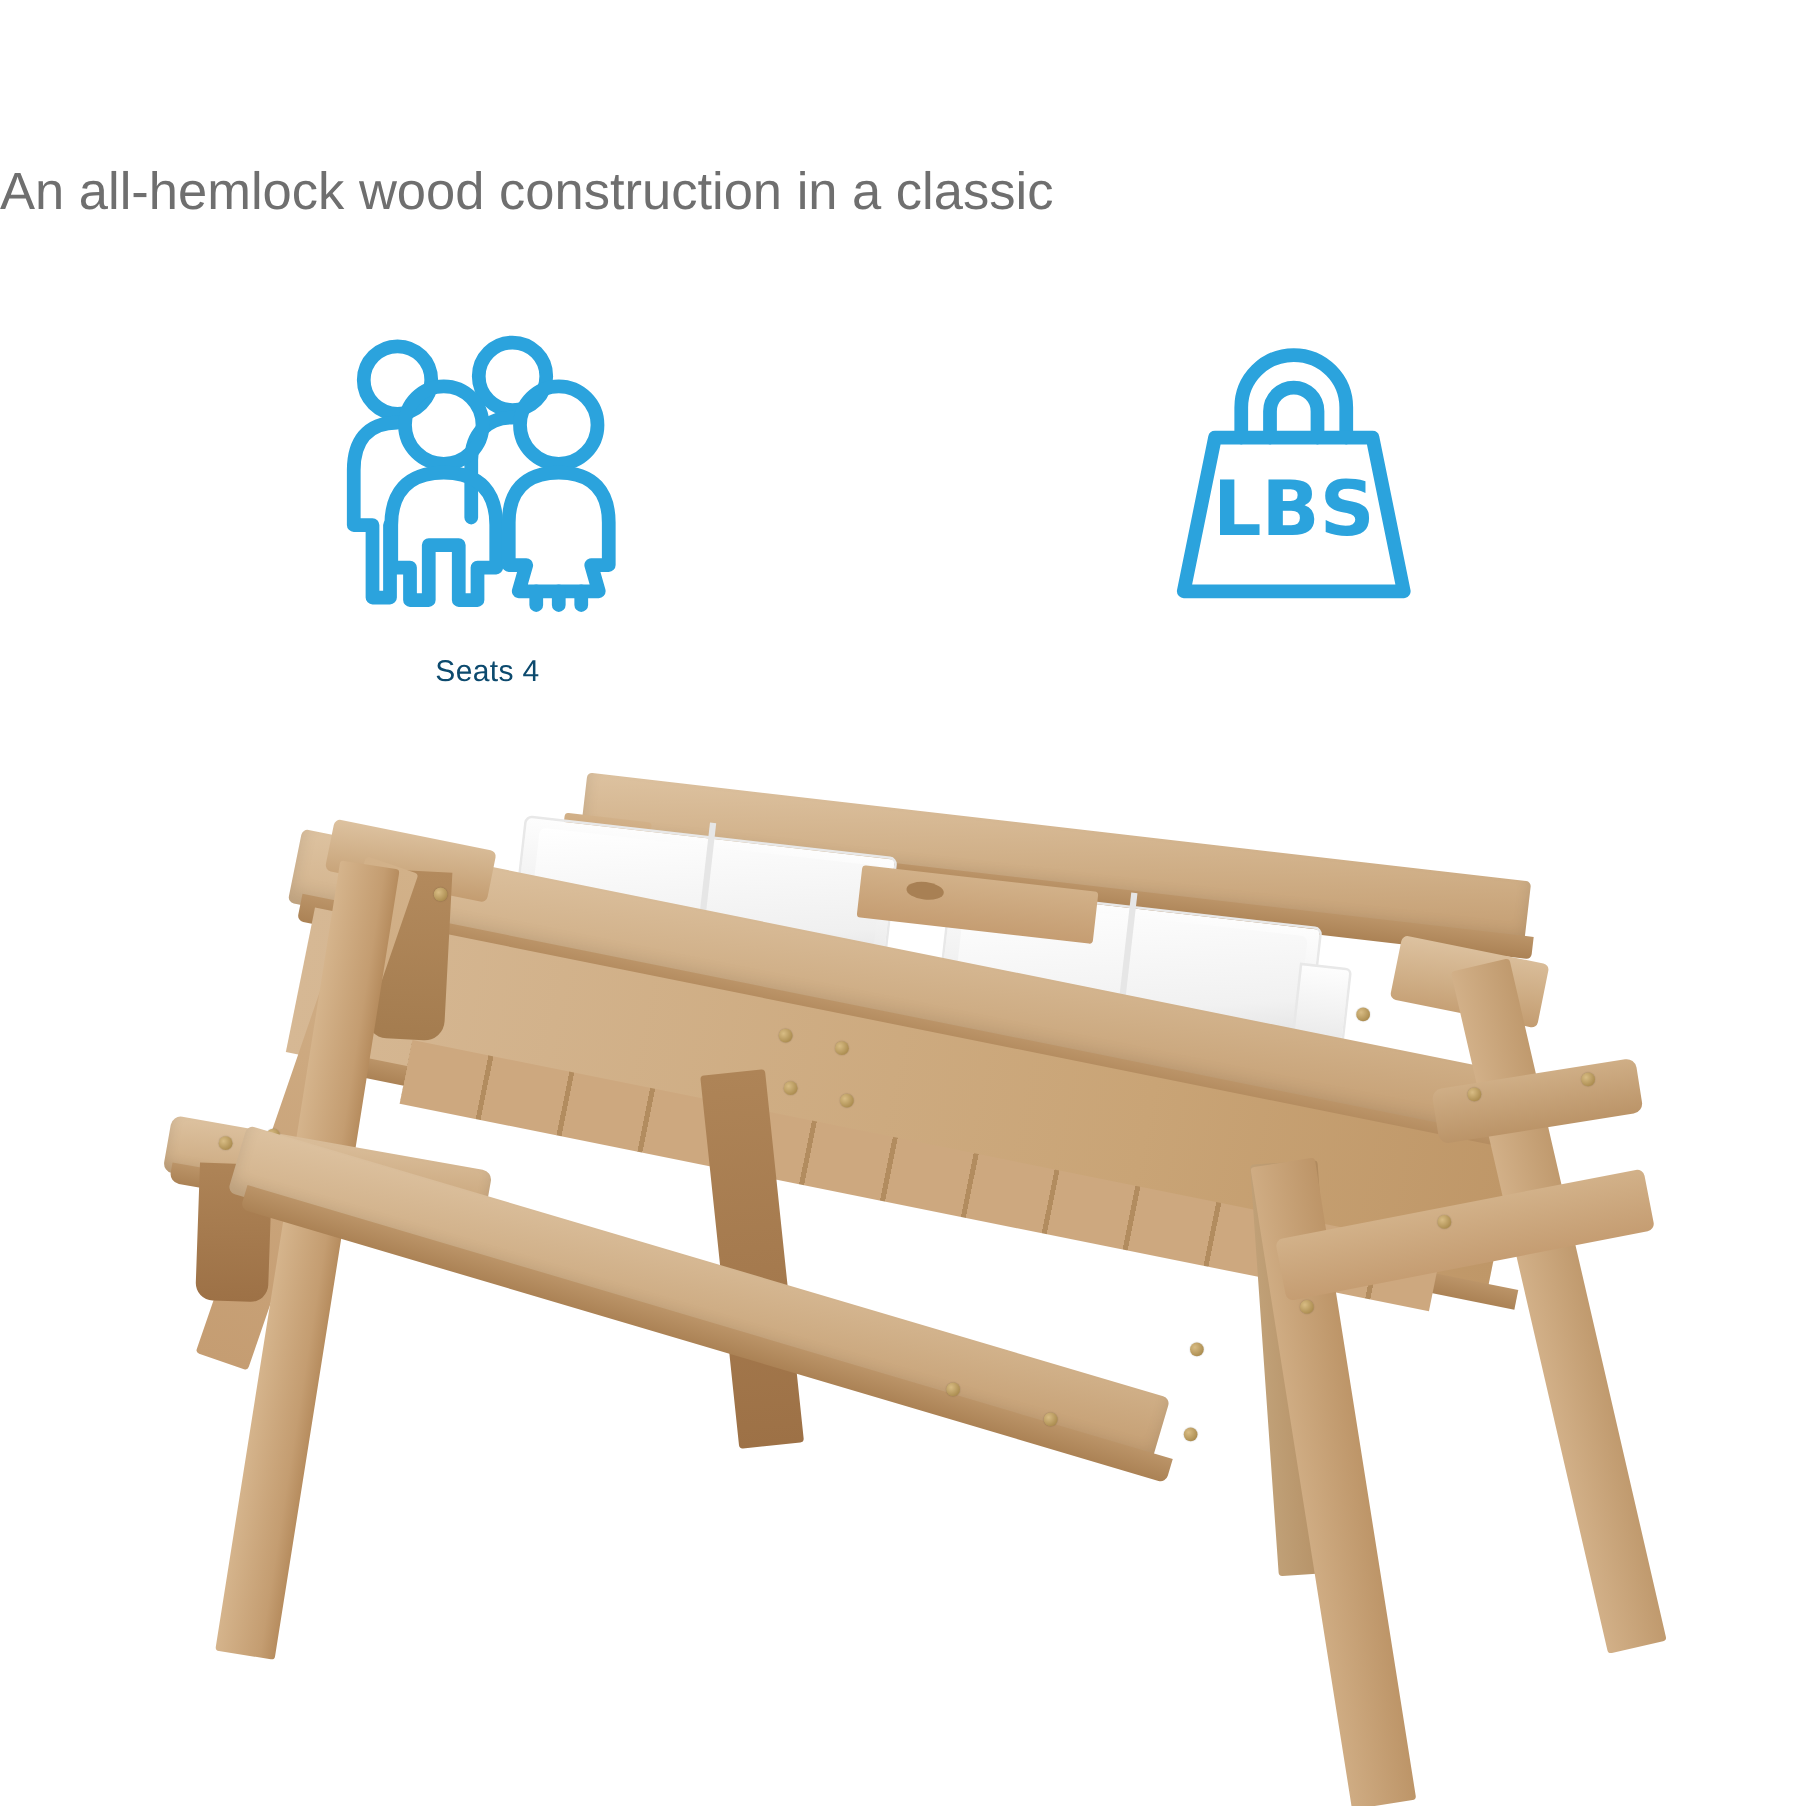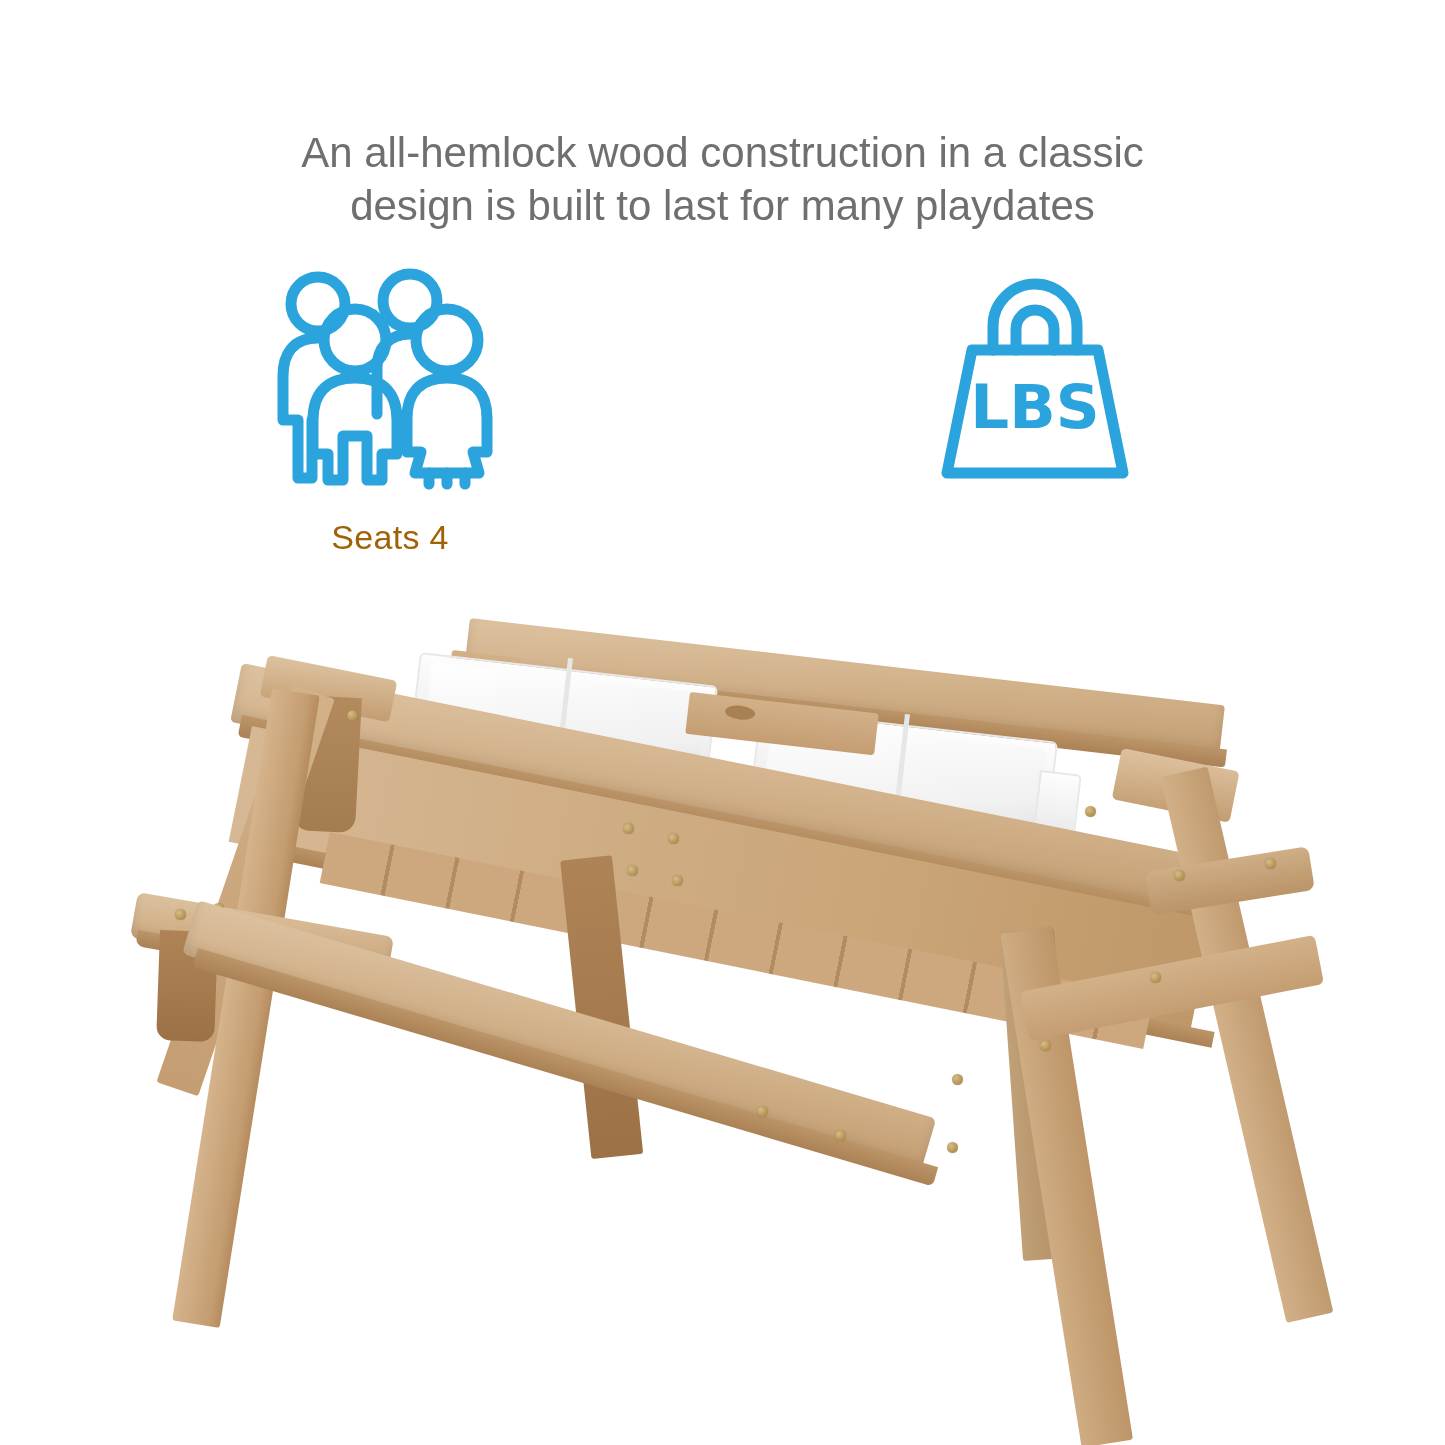--- a/index.html
+++ b/index.html
@@ -34,21 +34,21 @@
     font-weight: bold;
     letter-spacing: -0.5px;
     color: #2ba3dd;
     font-family: "DejaVu Sans", sans-serif;
   }
   .subhead {
     position: absolute;
     top: 126px;
     left: 0;
     width: 1445px;
-    text-align: center;
+    text-align: left;
     font-size: 42px;
     line-height: 53px;
     color: #6f6f6f;
     font-weight: 400;
     font-family: "Liberation Sans", sans-serif;
   }
 
   
   .features {
     position: absolute;
@@ -67,23 +67,23 @@
   .feature.right { left: 815px; text-align: center; }
 
   .feature .iconwrap {
     height: 235px;
     display: flex;
     align-items: flex-end;
     justify-content: center;
   }
   .feature .caption {
     margin-top: 22px;
-    font-size: 34px;
+    font-size: 24px;
     line-height: 45px;
-    color: #a16207;
+    color: #0c4a6e;
     font-weight: 400;
     letter-spacing: 0.3px;
   }
 
   
   .product {
     position: absolute;
     left: 0;
     top: 600px;
     width: 1445px;
@@ -120,21 +120,20 @@
   }
 </style>
 </head>
 <body>
 
 <div class="page">
 
 
   <div class="subhead">
     <div>An all-hemlock wood construction in a classic</div>
-    <div>design is built to last for many playdates</div>
   </div>
 
   <div class="features">
 
     <div class="feature left">
       <div class="iconwrap">
         <svg width="250" height="225" viewBox="0 0 250 225" aria-hidden="true">
           <g fill="none" stroke="#2ba3dd" stroke-width="11" stroke-linecap="round" stroke-linejoin="round">
 
             <circle cx="53" cy="36" r="27"></circle>

